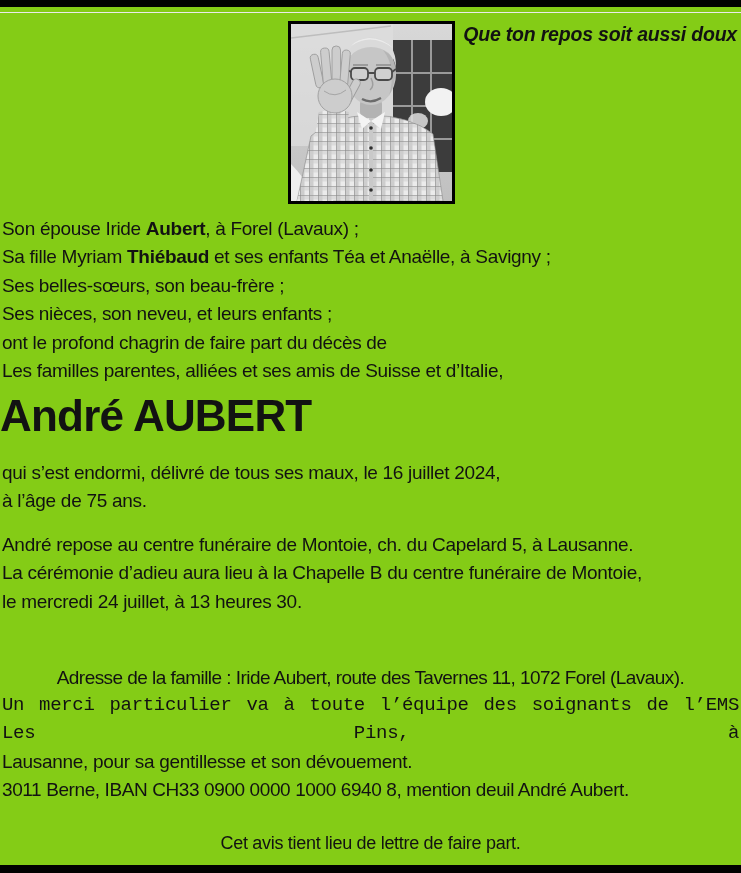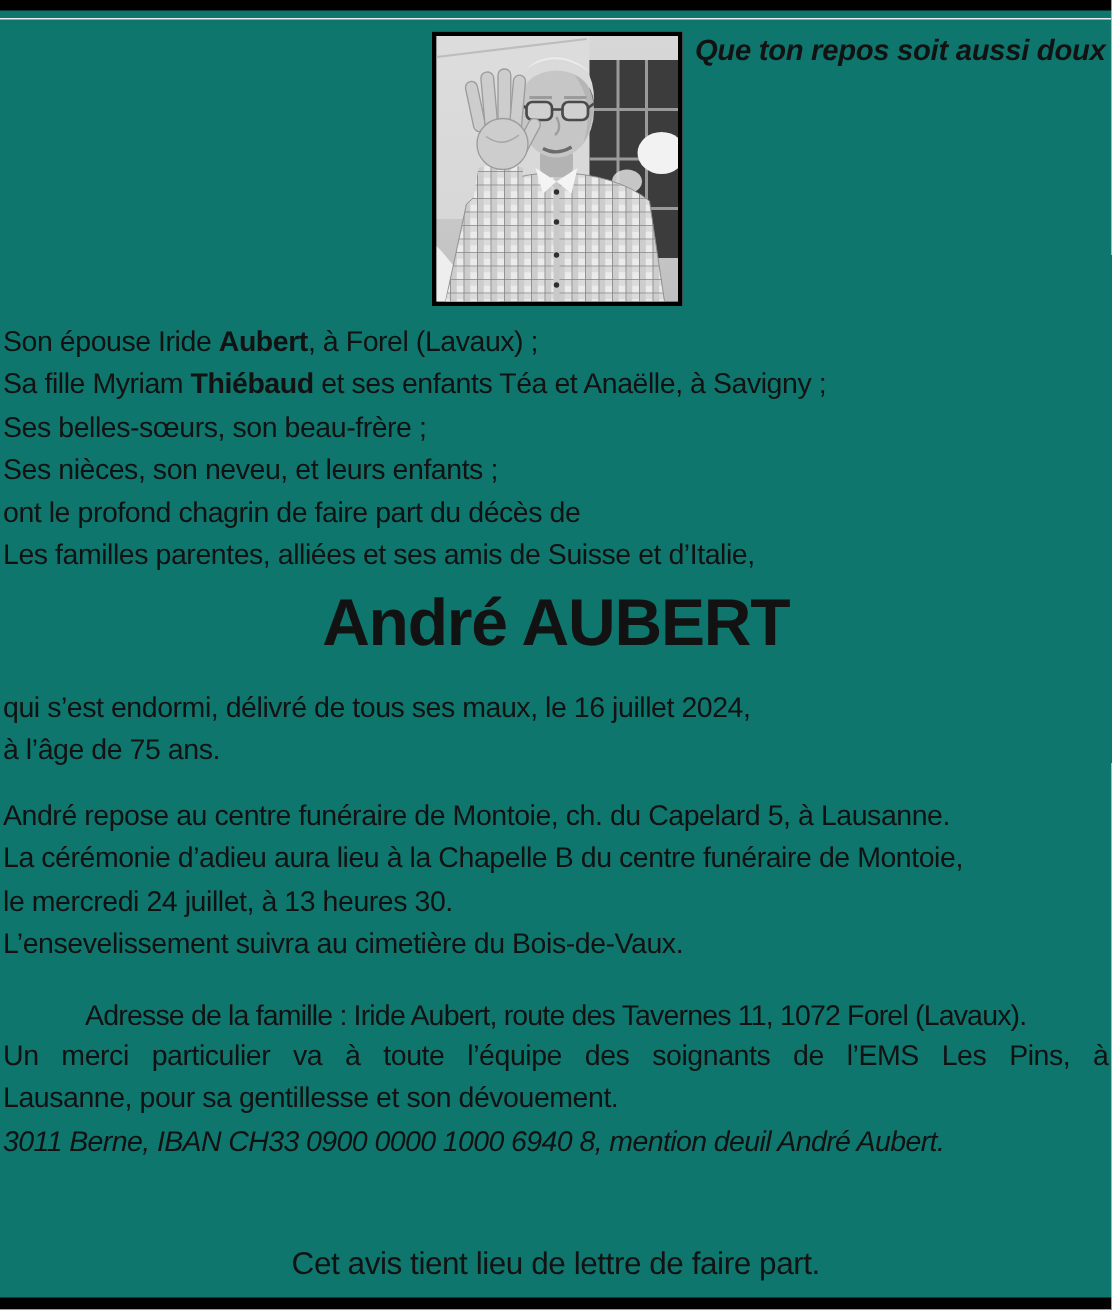--- a/index.html
+++ b/index.html
@@ -1,17 +1,17 @@
 <!DOCTYPE html>
 <html><head>
 <meta charset="utf-8">
 <style>
   html,body{margin:0;padding:0;background:#ffffff;}
   .page{
-    position:relative;width:741px;height:873px;background:#0f766e;overflow:hidden;
+    position:relative;width:741px;height:873px;background:#84cc16;overflow:hidden;
     font-family:"Liberation Sans",sans-serif;color:#121212;
   }
   .rule{position:absolute;left:0;width:741px;background:#000000;}
   .rule-top{top:0;height:7px;}
   .rule-bottom{top:865px;height:8px;}
   .hairline{position:absolute;top:12px;left:0;width:741px;height:1px;background:#ebebeb;}
   .photo-frame{
     position:absolute;left:288px;top:21px;width:167px;height:183px;
     border:3px solid #000;box-sizing:border-box;background:#cfcfcf;
   }
@@ -19,33 +19,33 @@
   .quote{
     position:absolute;top:21px;right:4px;text-align:right;
     font-style:italic;font-weight:700;font-size:19.5px;line-height:27px;letter-spacing:-0.2px;
   }
   .para{
     position:absolute;left:2px;right:2px;
     font-size:19px;line-height:28.4px;letter-spacing:-0.3px;white-space:nowrap;
   }
   .family{top:215px;}
   .name-headline{
-    position:absolute;top:392px;left:0;width:741px;text-align:center;
+    position:absolute;top:392px;left:0;width:741px;text-align:left;
     font-size:44px;font-weight:700;letter-spacing:-0.8px;line-height:48px;
   }
   .death{top:459px;}
   .ceremony{top:531px;}
   .address{top:664px;letter-spacing:-0.55px;text-align:center;}
   .thanks{top:691px;}
-  .justify-full{white-space:normal;text-align:justify;text-align-last:justify;}
+  .justify-full{white-space:normal;text-align:justify;text-align-last:justify;font-family:Liberation Mono, monospace;}
   .tight1{letter-spacing:-0.85px;}
-  .tight2{letter-spacing:-0.4px;font-style:italic;}
+  .tight2{letter-spacing:-0.4px;}
   .closing{
     position:absolute;top:829px;left:0;width:741px;text-align:center;
-    font-size:21px;letter-spacing:-0.3px;line-height:28px;
+    font-size:18px;letter-spacing:-0.3px;line-height:28px;
   }
 </style>
 </head>
 <body>
 
 <div class="page">
 
   <div class="rule rule-top"></div>
   <div class="hairline"></div>
 
@@ -123,21 +123,20 @@
 
   <div class="para death">
     <div>qui s’est endormi, délivré de tous ses maux, le 16 juillet 2024,</div>
     <div>à l’âge de 75 ans.</div>
   </div>
 
   <div class="para ceremony">
     <div>André repose au centre funéraire de Montoie, ch. du Capelard 5, à Lausanne.</div>
     <div>La cérémonie d’adieu aura lieu à la Chapelle B du centre funéraire de Montoie,</div>
     <div>le mercredi 24 juillet, à 13 heures 30.</div>
-    <div>L’ensevelissement suivra au cimetière du Bois-de-Vaux.</div>
   </div>
 
   <div class="para address">Adresse de la famille : Iride Aubert, route des Tavernes 11, 1072 Forel (Lavaux).</div>
 
   <div class="para thanks">
     <div class="justify-full">Un merci particulier va à toute l’équipe des soignants de l’EMS Les Pins, à</div>
     <div>Lausanne, pour sa gentillesse et son dévouement.</div>
     <div class="tight2">3011 Berne, IBAN CH33 0900 0000 1000 6940 8, mention deuil André Aubert.</div>
   </div>
 

